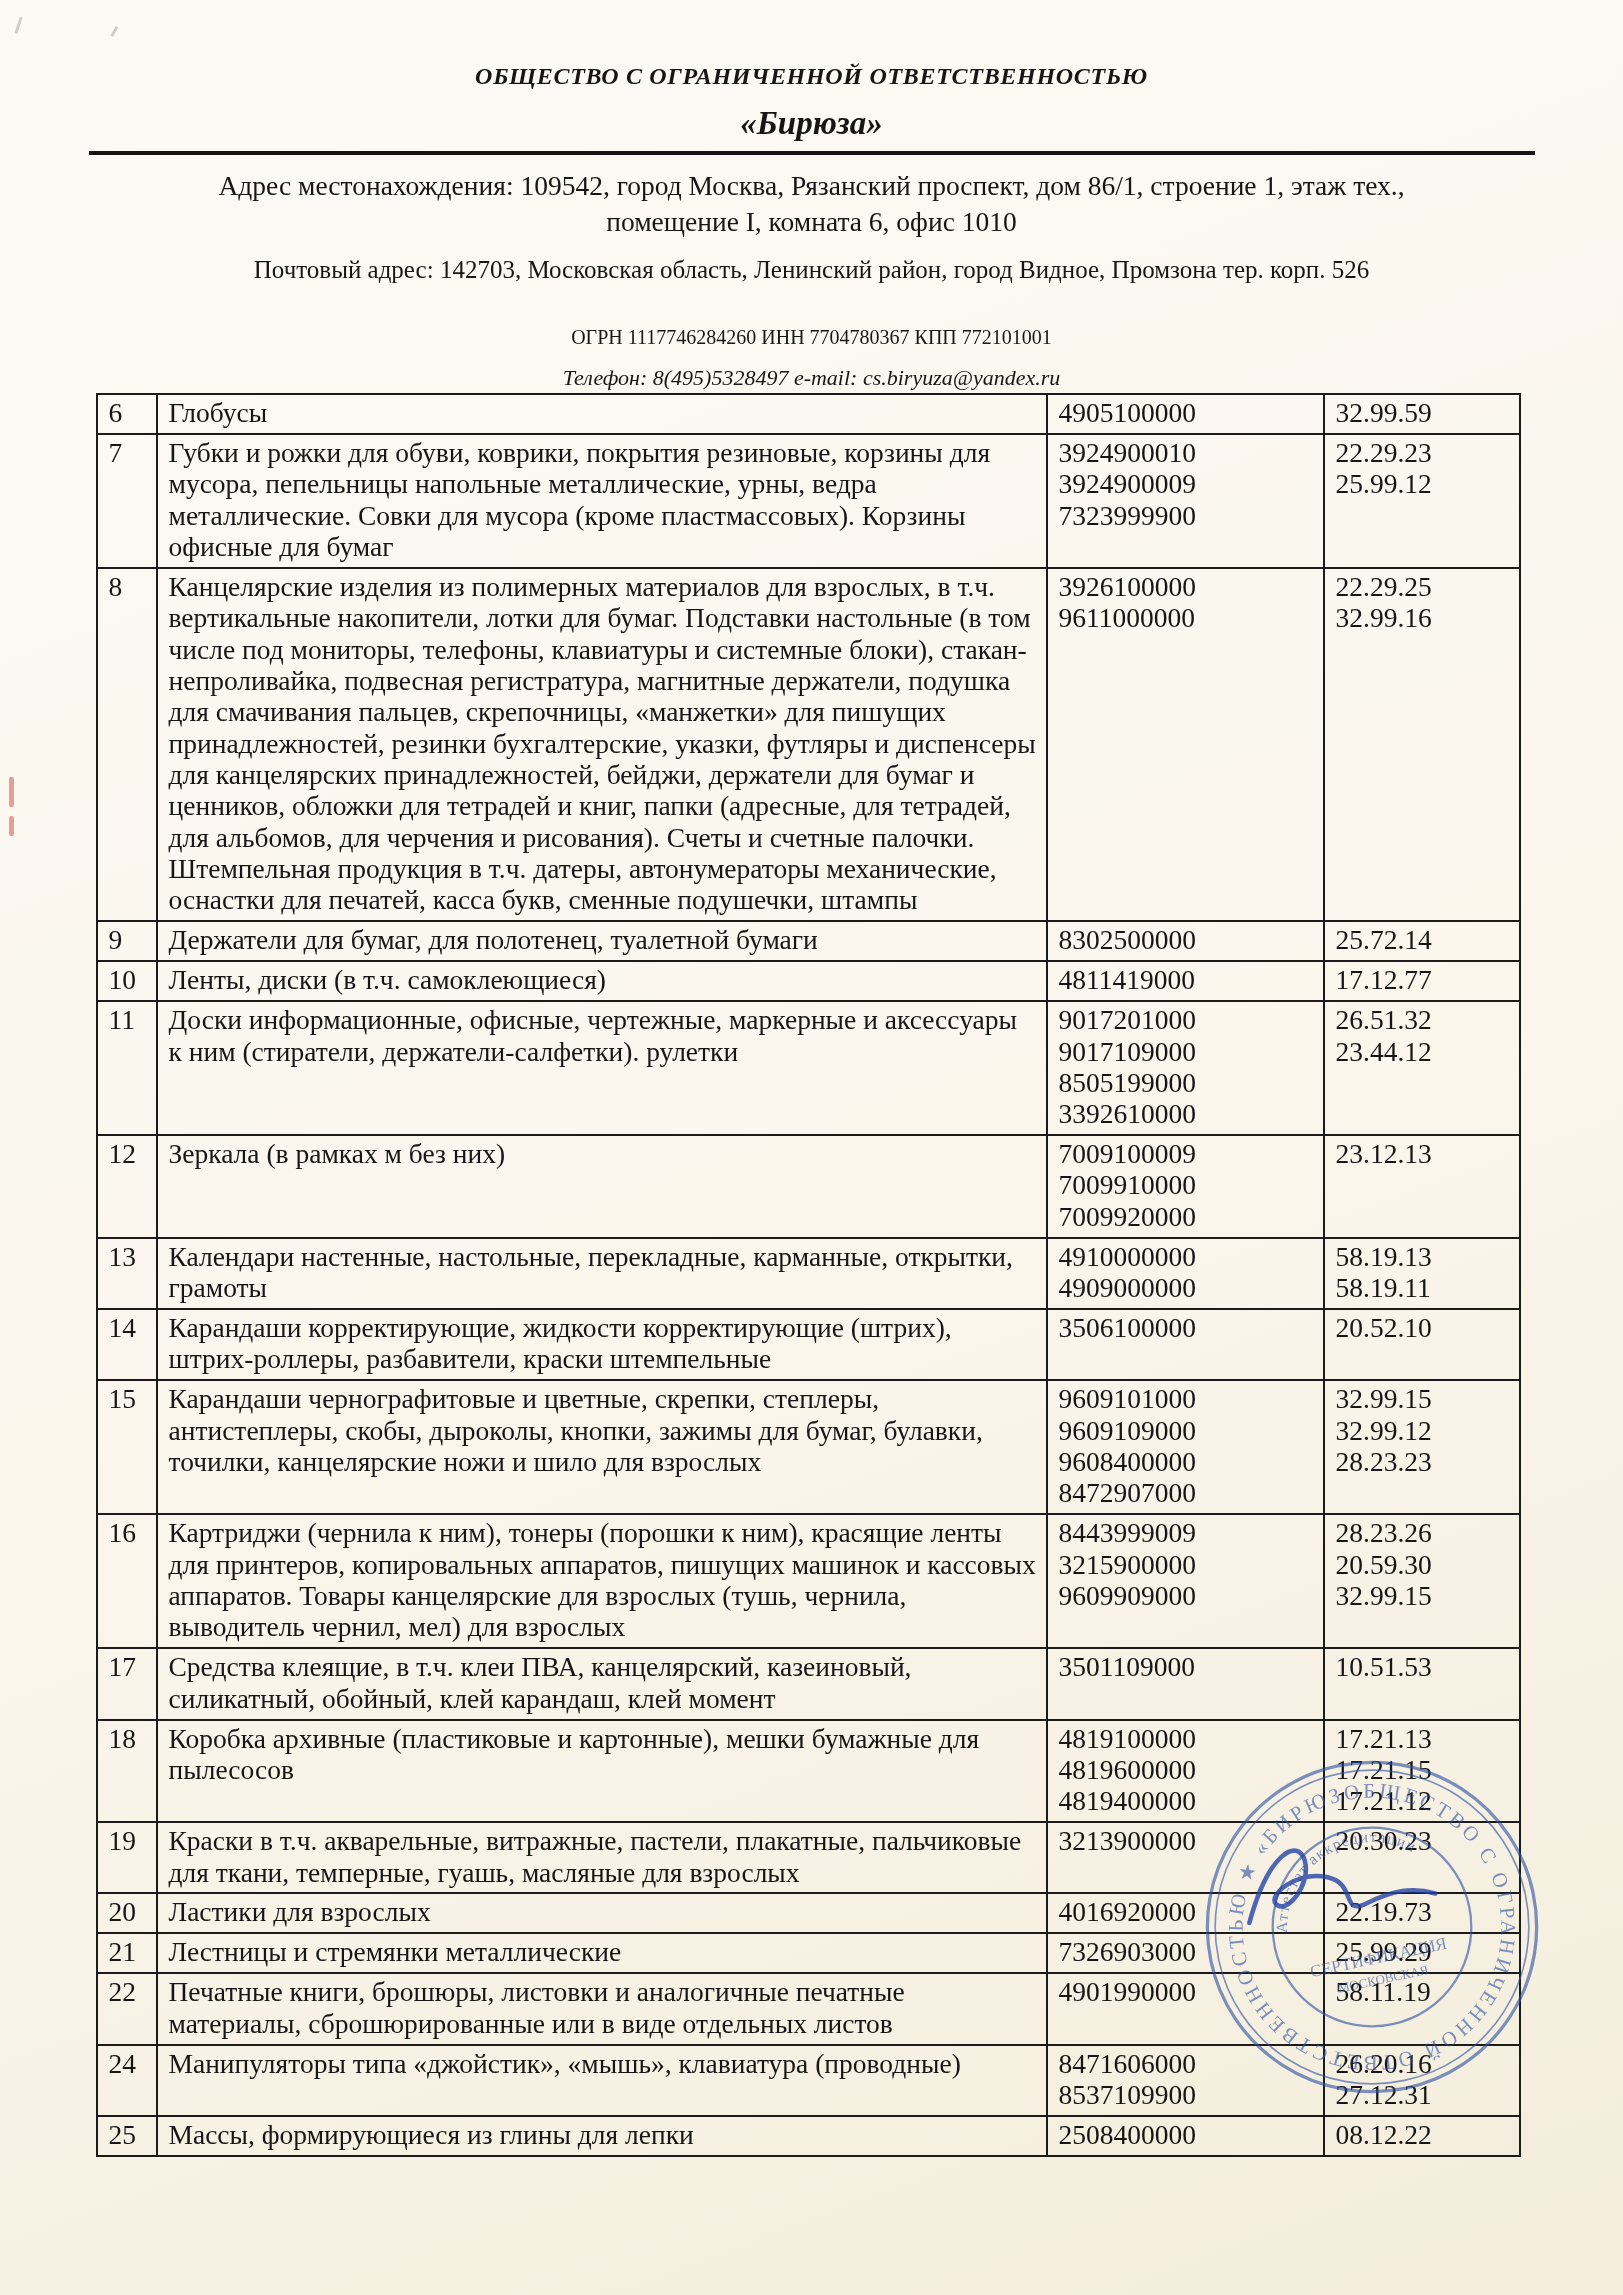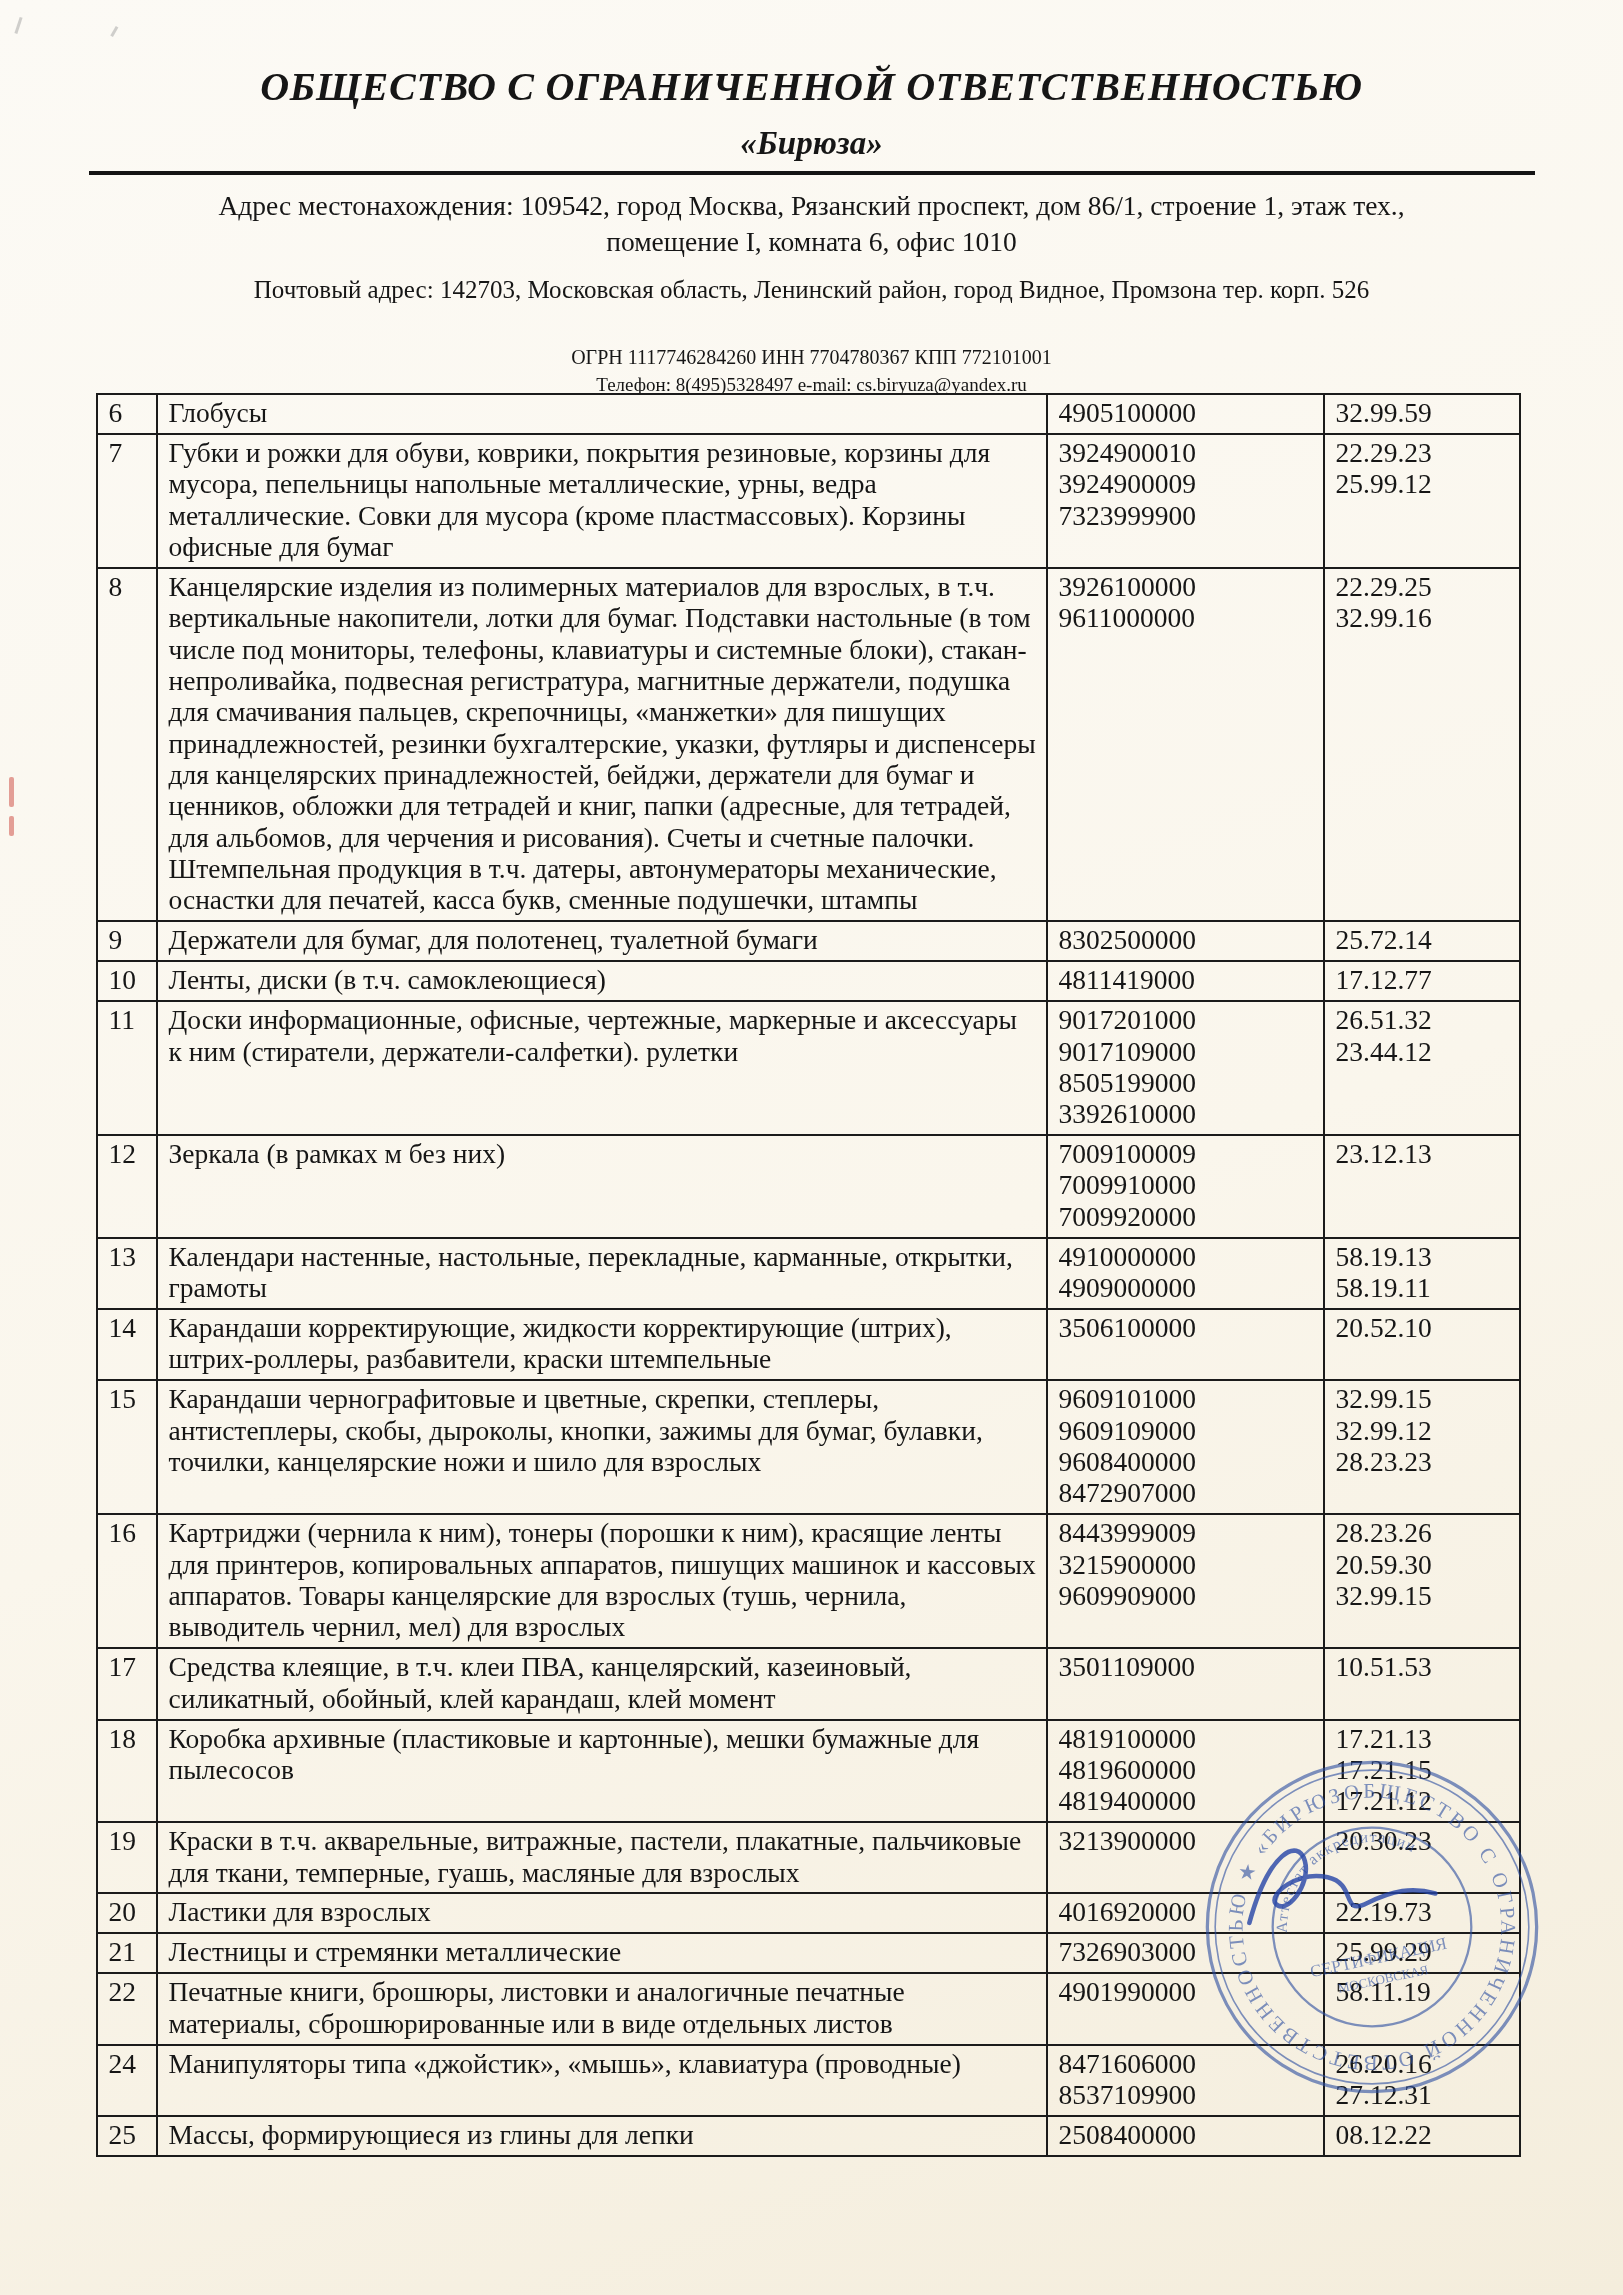--- a/index.html
+++ b/index.html
@@ -15,27 +15,27 @@
   }
   
   .pencil-mark { position:absolute; background:#9a9a9a; opacity:.45; }
   .pm1 { left:17px; top:17px; width:3.3px; height:17px; transform:rotate(18deg); }
   .pm2 { left:113px; top:26px; width:2.6px; height:10.5px; transform:rotate(30deg); }
   .red-mark { position:absolute; left:9.2px; width:4.6px; background:#d0544b; opacity:.55; border-radius:2px; }
   .rm1 { top:777px; height:30px; }
   .rm2 { top:816px; height:19.6px; }
 
   .header { padding-top:63px; text-align:center; }
-  .org-type { font-size:40px; font-weight:bold; font-style:italic; letter-spacing:0.7px; }
+  .org-type { font-size:24px; font-weight:bold; font-style:italic; letter-spacing:0.7px; }
   .org-name { font-size:33px; font-weight:bold; font-style:italic; margin-top:15px; }
   .title-rule { width:1446px; height:3.9px; background:#141414; margin:9.2px auto 13px; }
   .addr { font-size:27.5px; line-height:1.3; max-width:1236px; margin:12px auto; }
   .addr2 { font-size:25px; line-height:1.3; max-width:1374px; margin:14px auto 0; }
   .reg { font-size:20px; margin-top:40px; }
-  .contact { font-size:19px; margin-top:5px; }
+  .contact { font-size:22px; margin-top:16px;font-style:italic; }
 
   table.goods {
     position:absolute; left:96px; top:393px; width:1423px;
     border-collapse:collapse; table-layout:fixed;
   }
   table.goods td {
     border:2px solid #1b1b1b;
     vertical-align:top;
     font-size:27.5px; line-height:1.14;
     padding:2px 9.2px 4.6px 10.5px;

